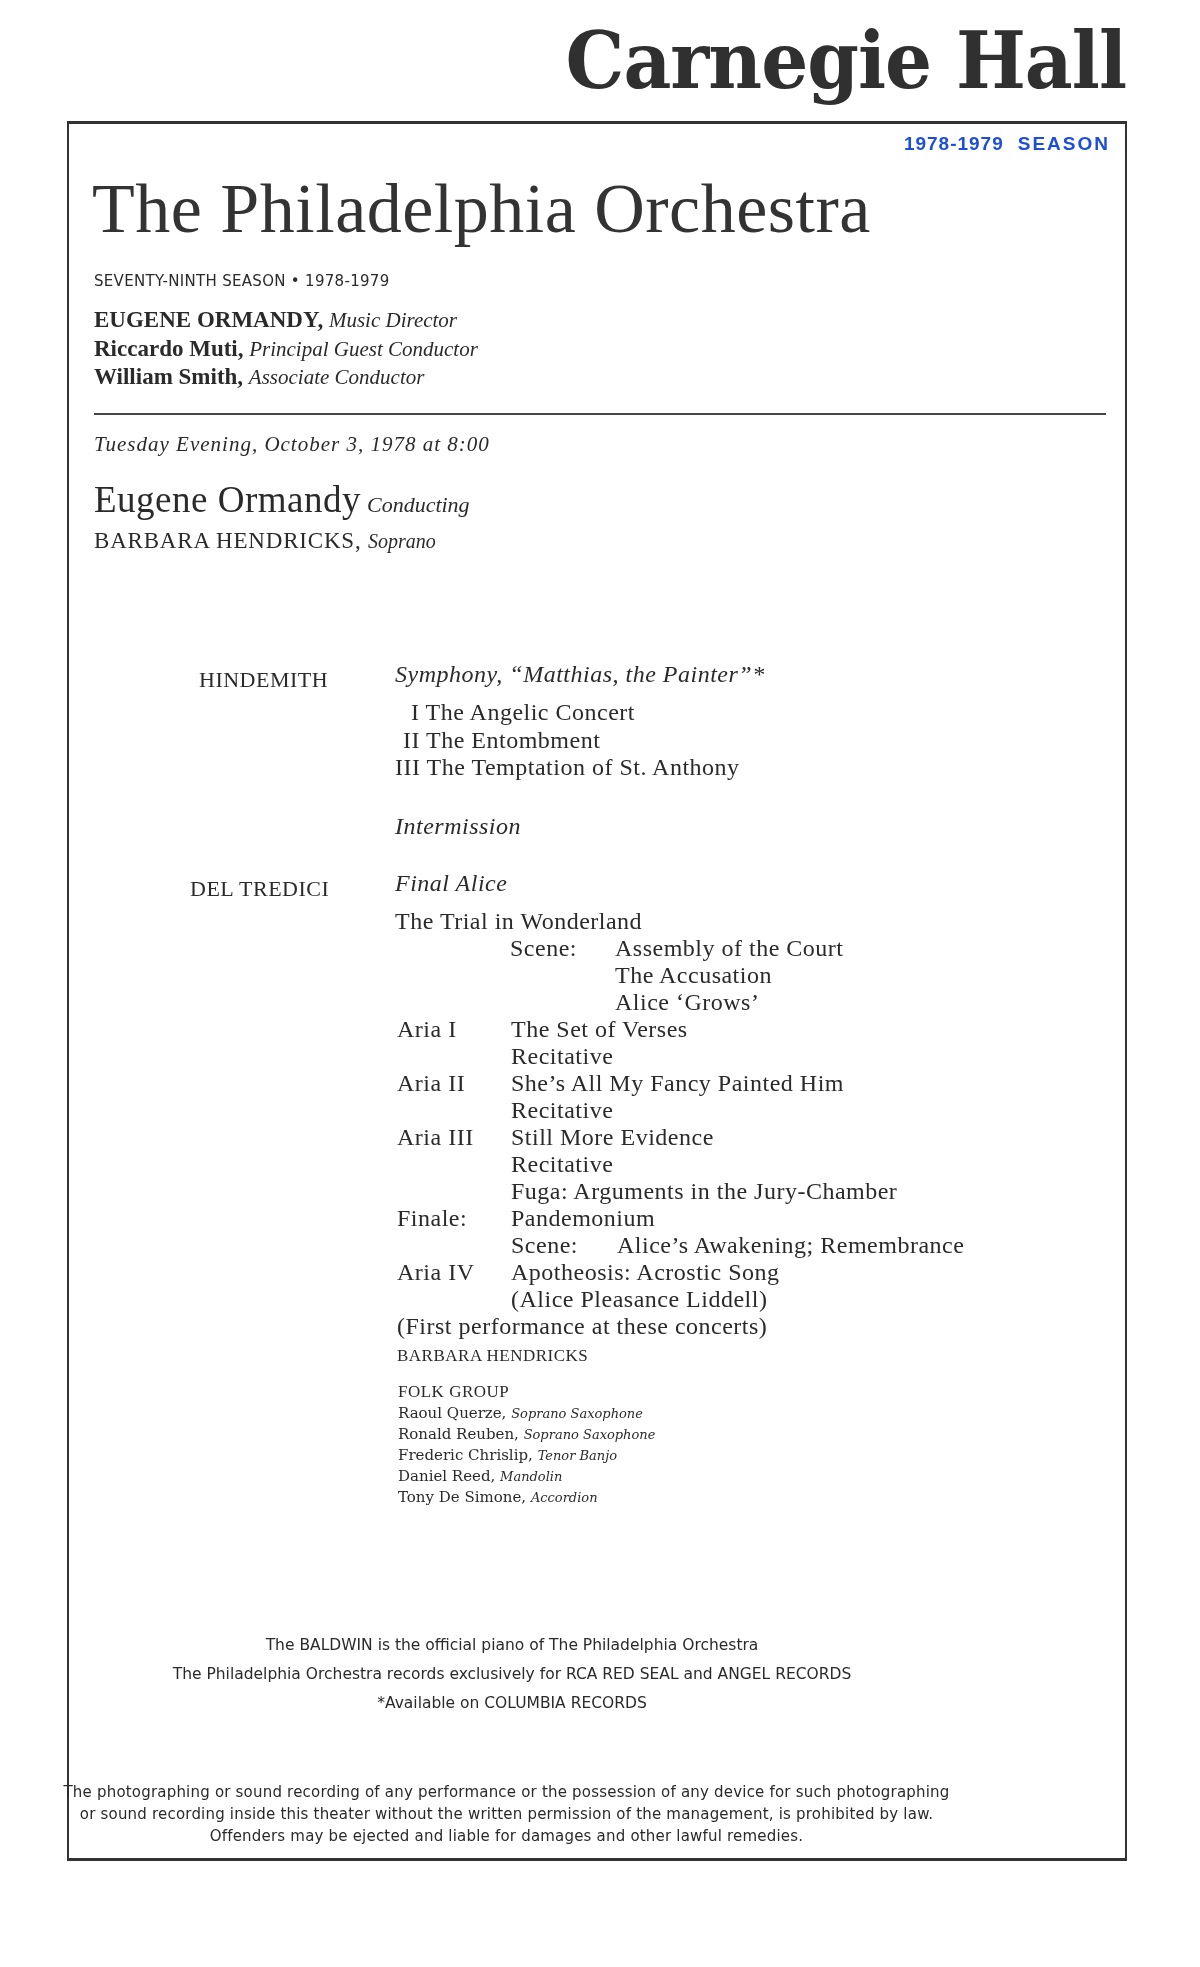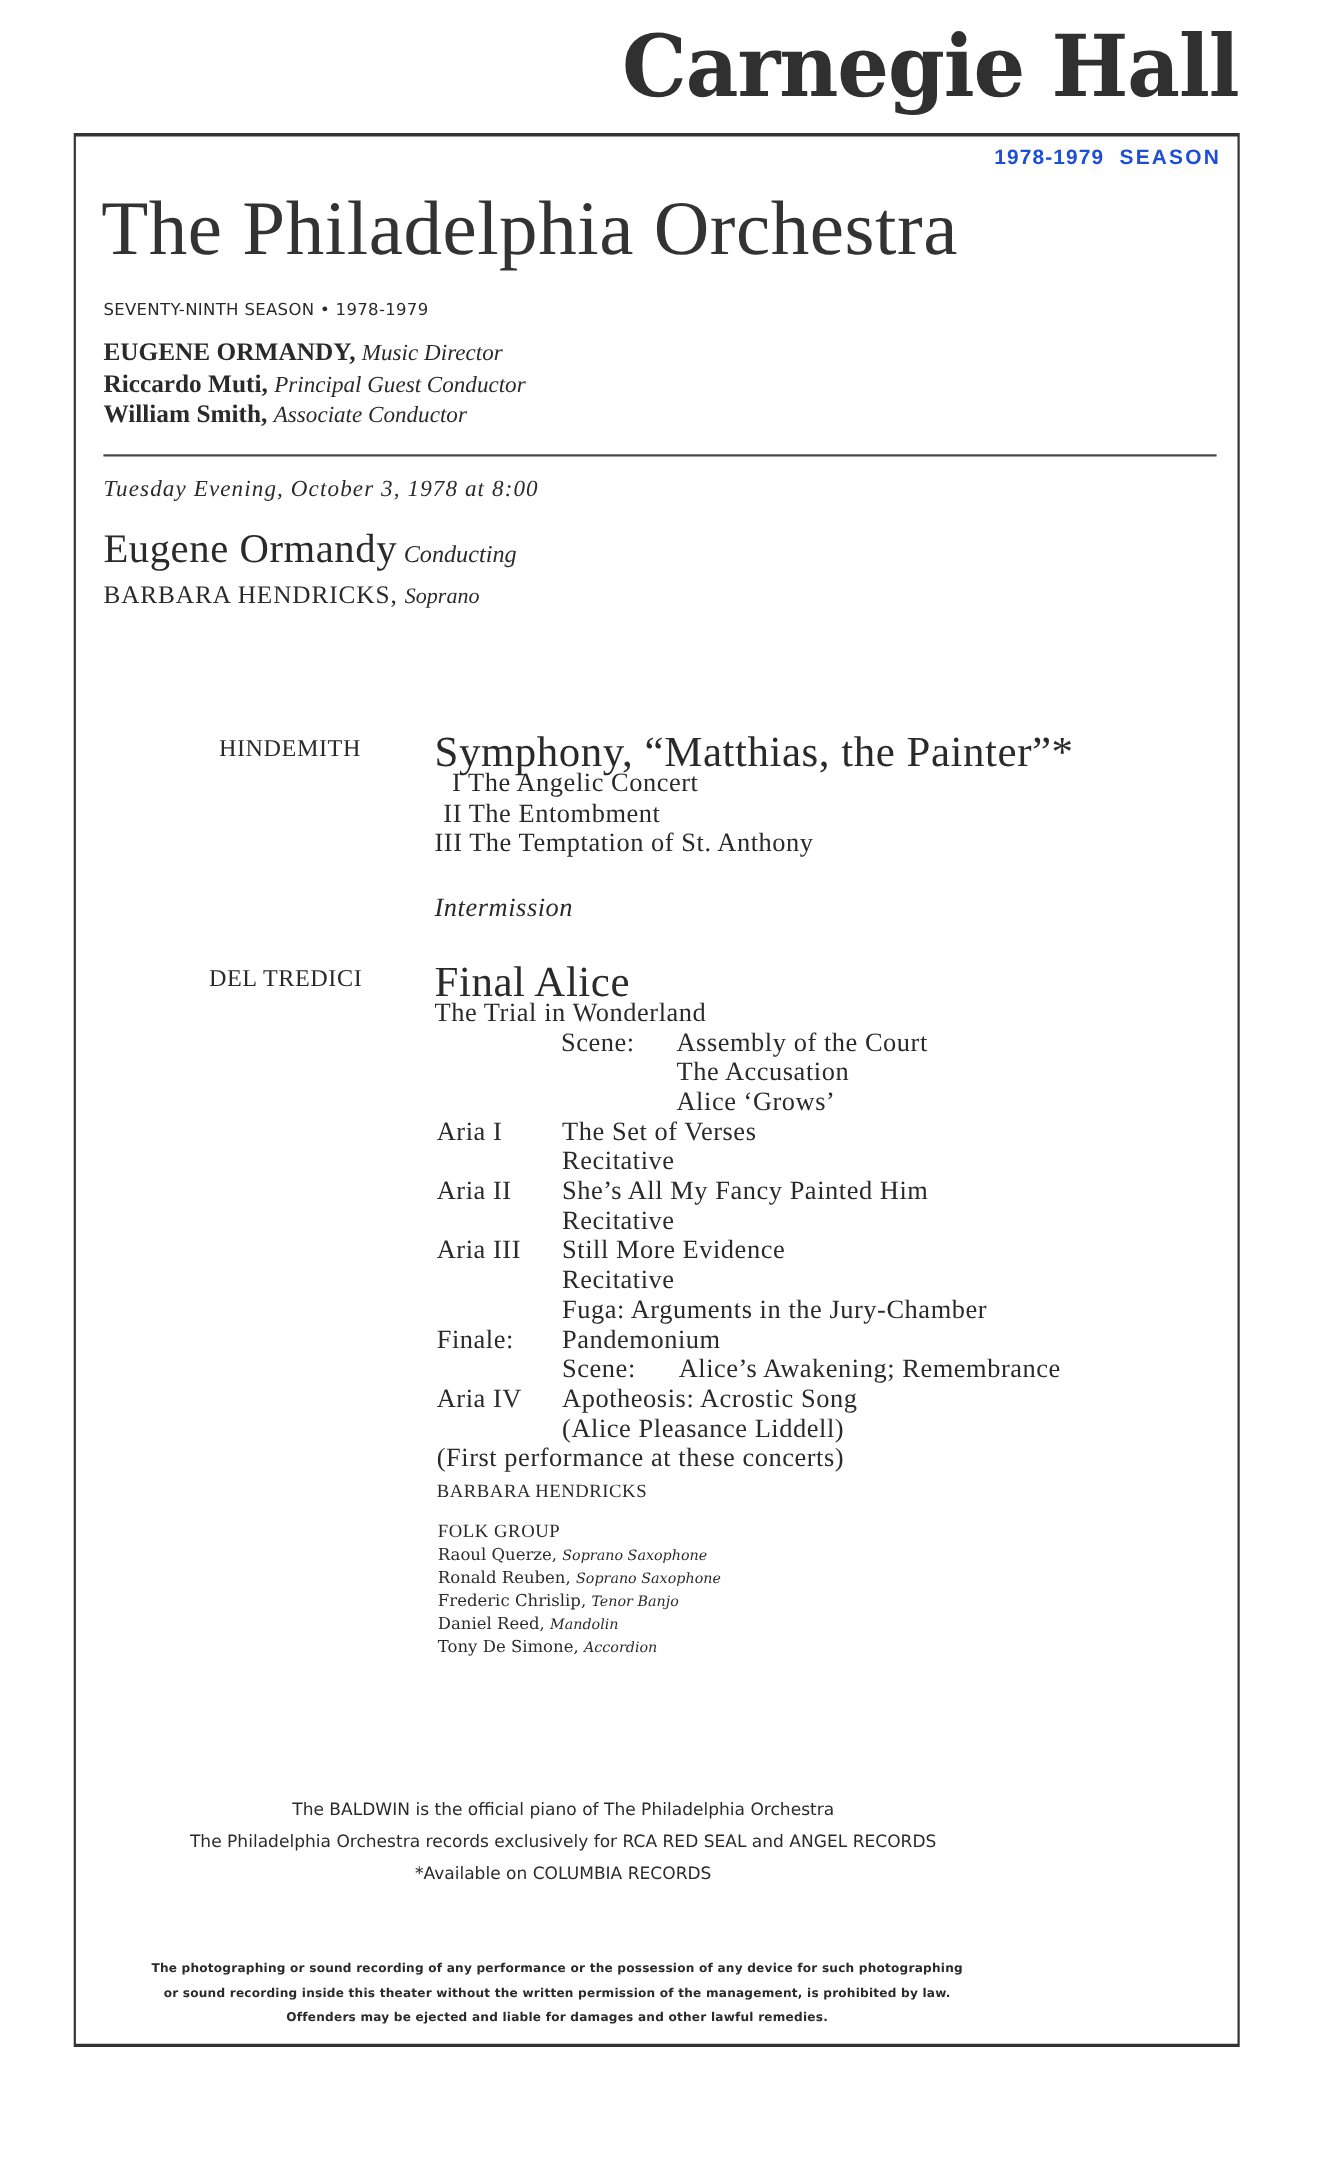--- a/index.html
+++ b/index.html
@@ -18,27 +18,27 @@
   .staff-line { left: 94px; font-size: 23px; line-height: 1; }
   .staff-line b { font-weight: bold; }
   .staff-line i { font-size: 21px; }
   .rule { position: absolute; left: 94px; top: 413px; width: 1012px; height: 0; border-top: 2px solid #444; }
   .date { left: 94px; top: 432px; font-style: italic; font-size: 21px; letter-spacing: 1px; }
   .conductor { left: 94px; top: 478px; font-size: 37px; letter-spacing: 0.5px; }
   .conductor i { font-size: 22px; margin-left: 6px; letter-spacing: 0; }
   .soloist { left: 94px; top: 528px; font-size: 23px; letter-spacing: 0.8px; }
   .soloist i { font-size: 20px; letter-spacing: 0; }
   .composer { font-size: 22px; letter-spacing: 0.5px; }
-  .work-title { font-size: 39px; letter-spacing: 0.5px; }
+  .work-title { font-size: 24px; letter-spacing: 0.5px; font-style: italic; }
   .line { font-size: 24px; letter-spacing: 0.5px; line-height: 1; }
   .small-caps { font-size: 17px; letter-spacing: 0.5px; }
   .folk { font-family: "DejaVu Serif", serif; font-size: 15px; line-height: 1; }
   .folk i { font-size: 13px; }
   .footer-line { left: 0; width: 1024px; text-align: center; font-family: "DejaVu Sans", sans-serif; font-size: 15.5px; }
-  .legal-line { left: 0; width: 1013px; text-align: center; font-family: "DejaVu Sans", sans-serif; font-size: 11px; letter-spacing: 0.2px; font-weight: bold; }
+  .legal-line { left: 0; width: 1013px; text-align: center; font-family: "DejaVu Sans", sans-serif; font-size: 15px; letter-spacing: 0.2px; }
 </style>
 </head>
 <body>
 
 <div class="abs hall-title">Carnegie Hall</div>
 
 <div class="program-box"></div>
 
 <div class="abs season-tag">
   <span>1978-1979</span><span class="s2">SEASON</span>

